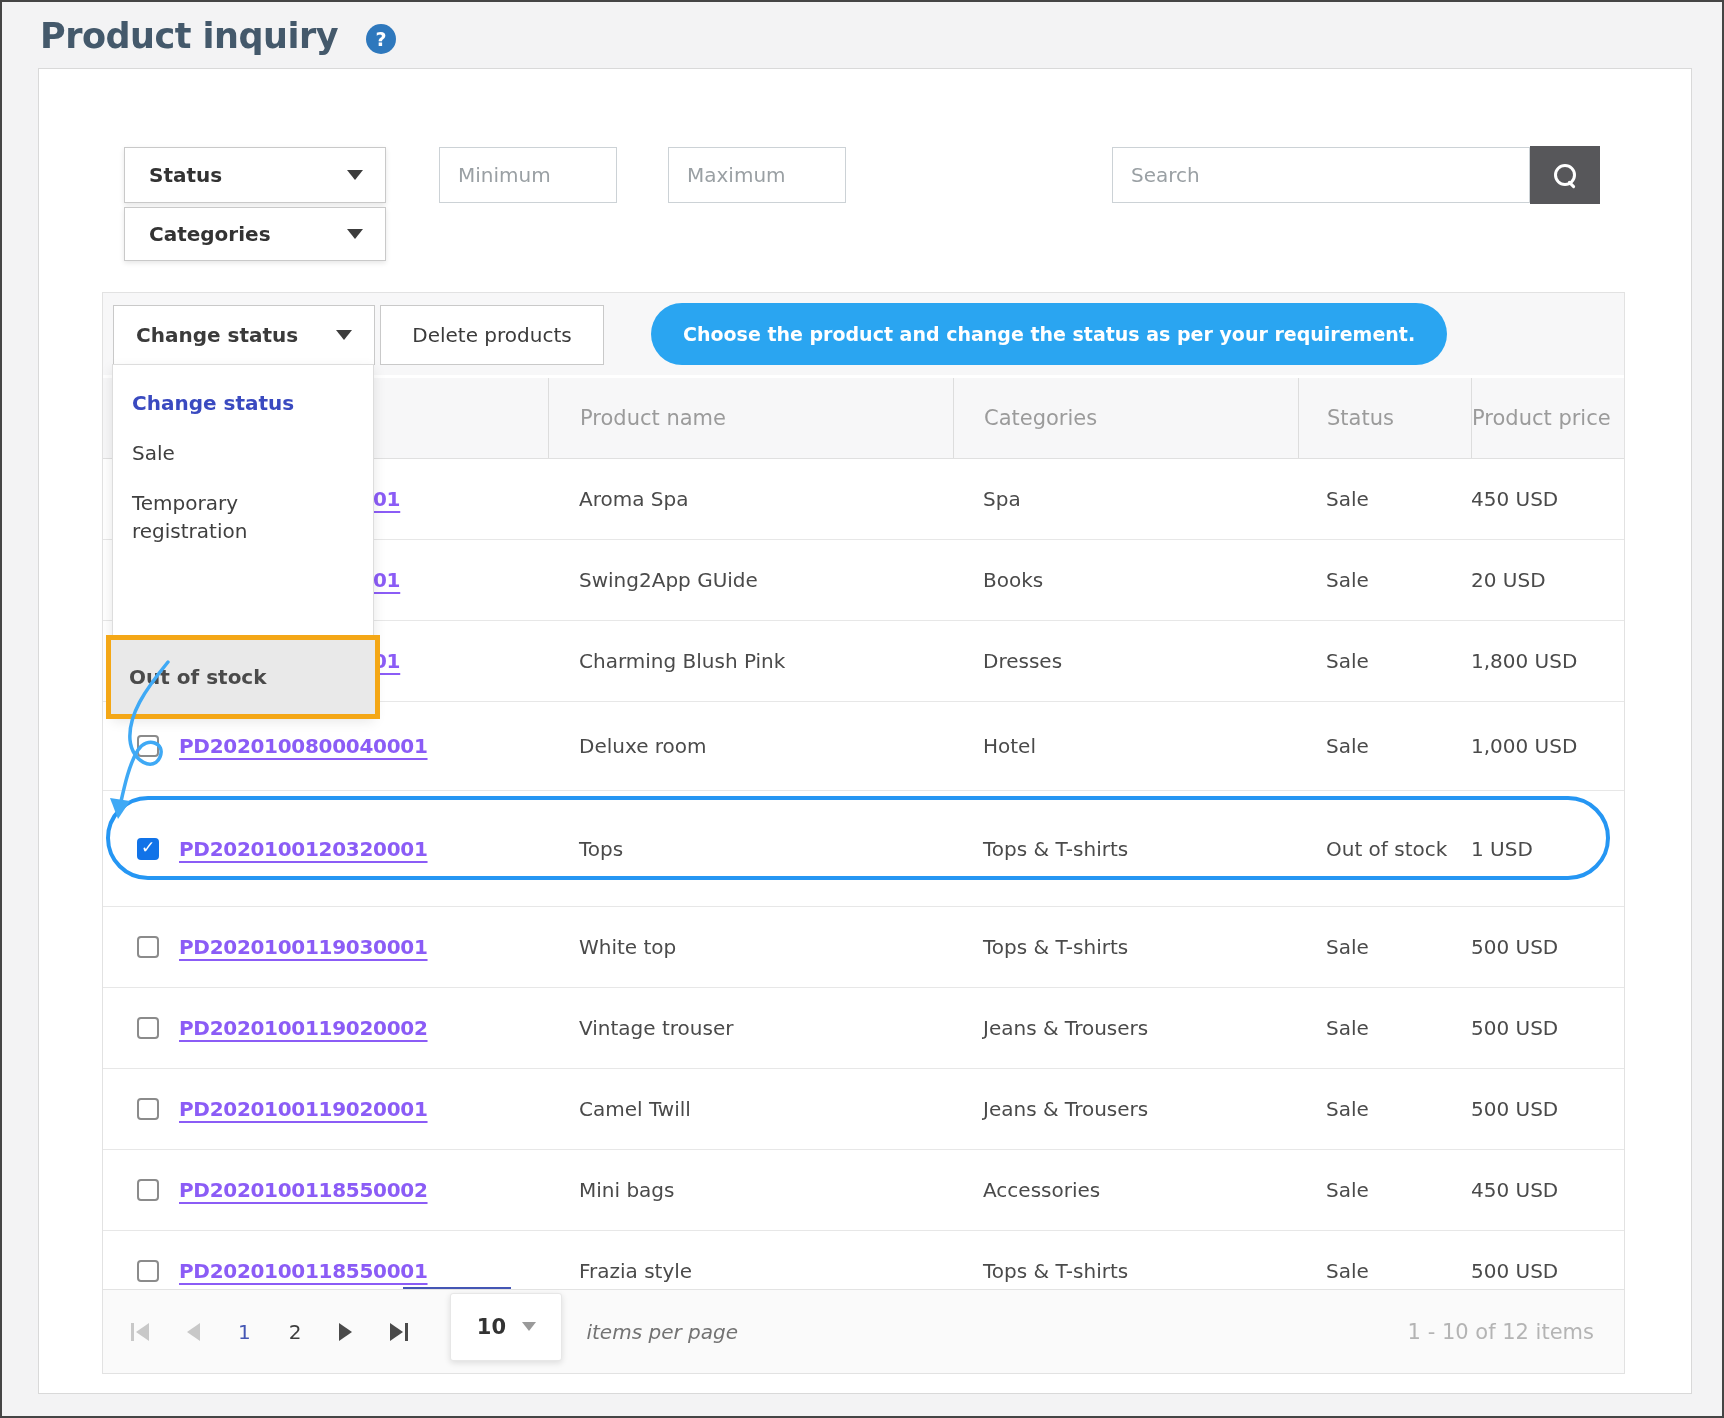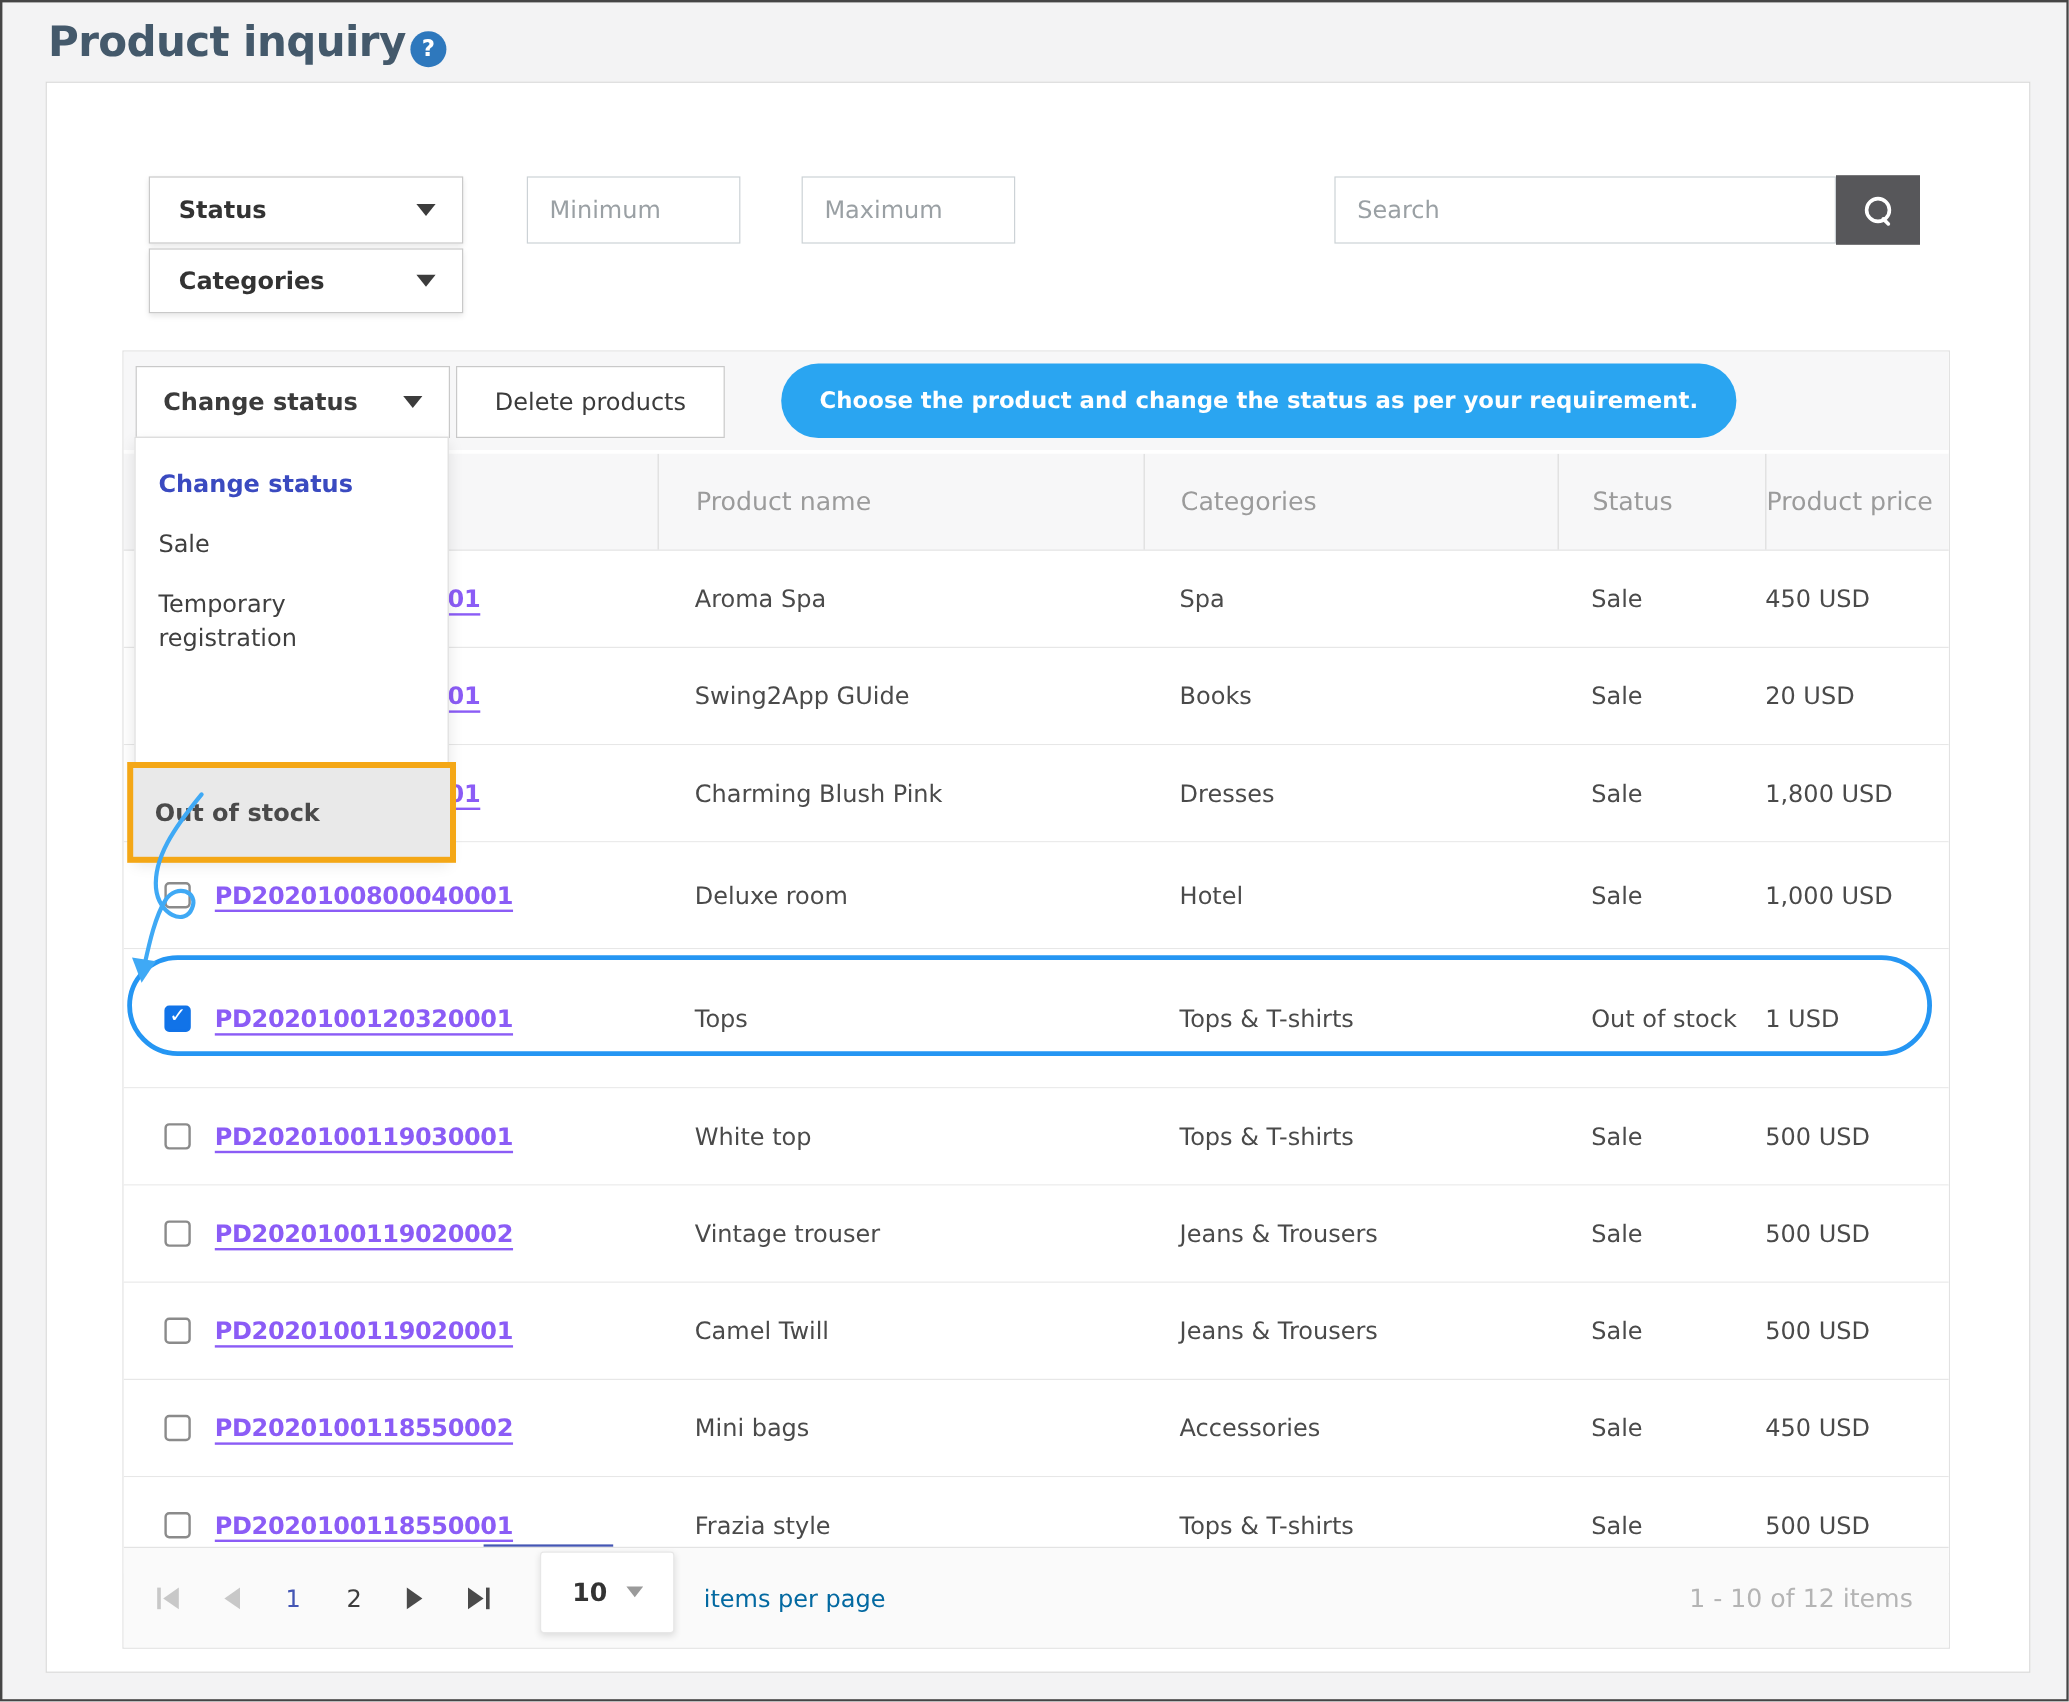--- a/index.html
+++ b/index.html
@@ -1,20 +1,20 @@
 <!DOCTYPE html>
 <html><head>
 <meta charset="utf-8">
 <style>
   html,body{margin:0;padding:0;background:#e9e9ea;}
   .screen{position:relative;width:1724px;height:1418px;background:#f3f3f4;
     border:2px solid #454545;box-sizing:border-box;overflow:hidden;
     font-family:"DejaVu Sans","Liberation Sans",sans-serif;color:#4a4a4a;}
   
-  .page-title{position:absolute;left:38px;top:14px;display:flex;align-items:flex-end;gap:4px;}
+  .page-title{position:absolute;left:38px;top:14px;display:flex;align-items:center;gap:28px;}
   .page-title h1{margin:0;font-size:35px;font-weight:600;color:#44596b;letter-spacing:-0.5px;}
   .help-ic{width:30px;height:30px;border-radius:50%;background:#2e78bd;color:#fff;
     display:flex;align-items:center;justify-content:center;font-size:19px;font-weight:bold;margin-top:6px;}
   
   .card{position:absolute;left:36px;top:66px;width:1654px;height:1326px;background:#fff;
     border:1px solid #d9d9d9;box-sizing:border-box;}
   
   .drop-box{position:absolute;width:262px;height:56px;background:#fff;border:1px solid #c9c9c9;
     box-sizing:border-box;display:flex;align-items:center;justify-content:space-between;
     padding:0 22px 0 24px;box-shadow:0 2px 5px rgba(0,0,0,.10);cursor:pointer;}
@@ -89,21 +89,21 @@
   .bar{width:3px;height:18px;background:#4a4a4a;}
   .dis .tri-l,.dis .tri-r{border-right-color:#c8c8c8;border-left-color:#c8c8c8;}
   .dis .tri-l{border-right-color:#c8c8c8;}
   .dis .bar{background:#c8c8c8;}
   .pg-num{font-size:20px;margin-right:38px;cursor:pointer;color:#3d3d3d;}
   .pg-num.cur{color:#4456b4;}
   .size-box{width:110px;height:66px;margin:-10px 0 0 4px;background:#fff;border:1px solid #e7e7e7;
     border-radius:3px;box-shadow:0 2px 6px rgba(0,0,0,.12);display:flex;align-items:center;
     justify-content:center;gap:16px;cursor:pointer;position:relative;}
   .size-box .val{font-size:21px;font-weight:bold;color:#333;}
-  .ipp{font-size:20px;color:#0369a1;margin-left:24px;}
+  .ipp{font-size:20px;color:#737373;margin-left:24px;font-style:italic;}
   .range{margin-left:auto;font-size:21px;color:#b4b4b4;}
 </style>
 </head>
 <body>
 
 <div class="screen">
 
   <div class="page-title">
     <h1>Product inquiry</h1>
     <div class="help-ic">?</div>

